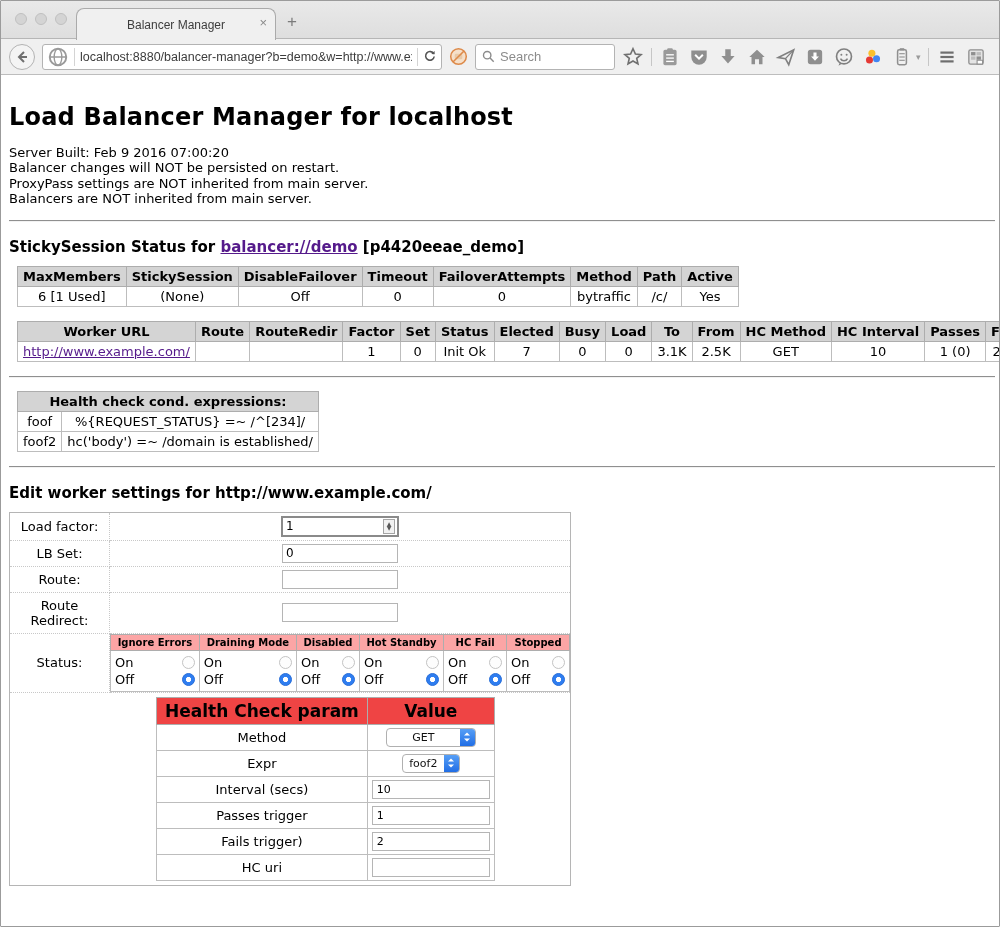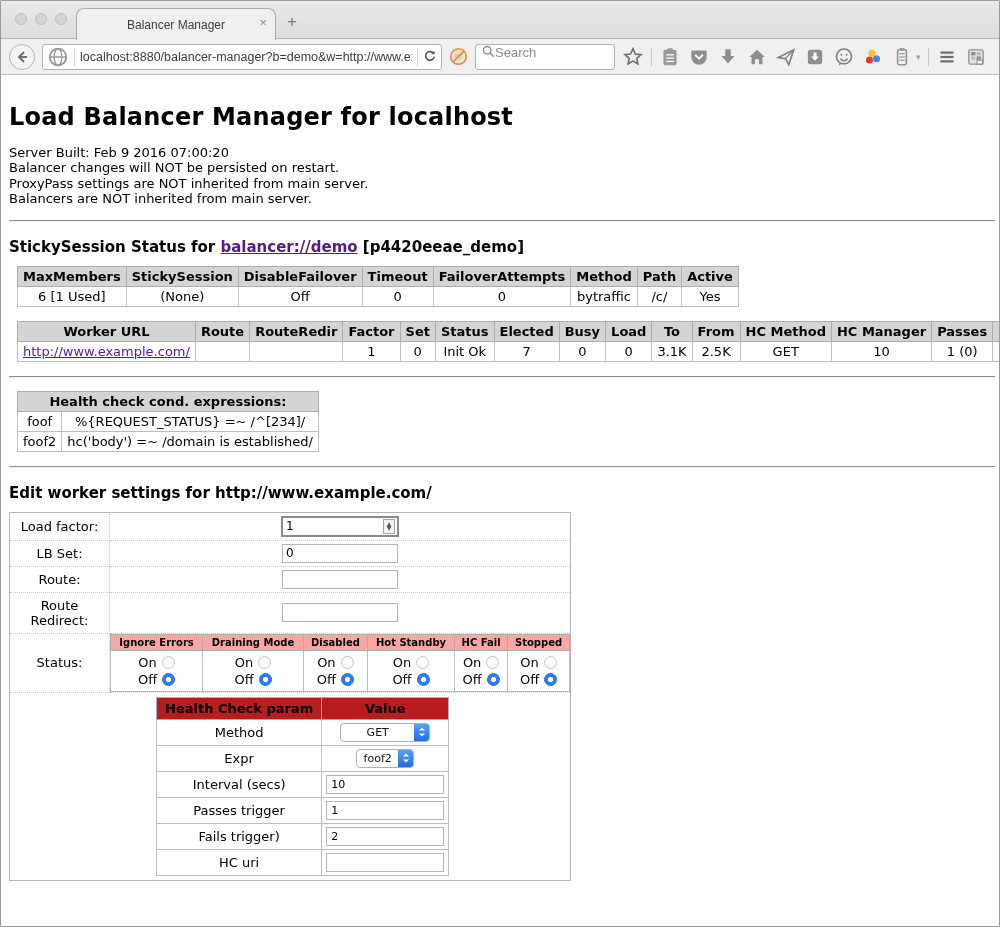--- a/index.html
+++ b/index.html
@@ -23,21 +23,21 @@
   
   .navbar { height:36px; background:#f0f0f0; border-bottom:1px solid #bdbdbd;
             display:flex; align-items:center; padding:0 8px; gap:7px; flex:0 0 auto; }
   .circle-btn { width:26px; height:26px; border-radius:50%; border:1px solid #b3b3b3; background:#f4f4f4;
                 display:flex; align-items:center; justify-content:center; flex:0 0 auto; }
   .urlbar { width:400px; height:26px; background:#fff; border:1px solid #b3b3b3; border-radius:3px;
             display:flex; align-items:center; padding:0 4px; gap:5px; overflow:hidden; }
   .url-text { font-size:12.5px; color:#3c3c3c; white-space:nowrap; overflow:hidden; flex:1 1 auto; }
   .vsep-in { width:1px; height:18px; background:#d4d4d4; flex:0 0 auto; }
   .searchbar { width:140px; height:26px; background:#fff; border:1px solid #b3b3b3; border-radius:3px;
-               display:flex; padding:0 6px; }
+               display:flex; align-items:center; padding:12px 6px; gap:5px; }
   .search-ph { font-size:13px; color:#8c8c8c; }
   .tool-ico { width:22px; height:22px; display:flex; align-items:center; justify-content:center; flex:0 0 auto; }
   .vsep { width:1px; height:18px; background:#c6c6c6; flex:0 0 auto; }
   .caret { font-size:9px; color:#9a9a9a; margin-left:-4px; }
 
   
   .content { flex:1 1 auto; background:#fff; padding:6px 4px 0 8px; overflow:hidden;
              font-family:"DejaVu Sans", "Liberation Sans", sans-serif; font-size:13px; color:#000; }
   h1 { font-size:24px; margin:22px 0 14px 0; font-weight:bold; letter-spacing:0.2px; }
   .srv-line { line-height:15.4px; }
@@ -58,27 +58,27 @@
   input.txt { width:116px; height:19px; border:1px solid #b5b5b5; font-size:12px; padding:1px 3px;
               font-family:"DejaVu Sans", sans-serif; background:#fff; }
   .numwrap { display:inline-flex; align-items:center; border:2px solid #8a8a8a; background:#fff; width:118px; height:21px; }
   .numwrap input { border:0; outline:none; flex:1 1 auto; width:90px; font-size:12px; padding:1px 3px; font-family:"DejaVu Sans", sans-serif; }
   .stepper { width:12px; height:15px; border:1px solid #a5a5a5; background:#f2f2f2; margin-right:2px;
              display:flex; flex-direction:column; align-items:center; justify-content:center; font-size:6px; color:#555; line-height:4px; }
 
   table.status { border-collapse:collapse; width:100%; }
   table.status th { background:#fca5a5; border:1px solid #adadad; font-size:10px; padding:2px 4px; white-space:nowrap; }
   table.status td { border:1px solid #bdbdbd; padding:3px 4px; }
-  .radio-line { display:flex; align-items:center; justify-content:center; gap:5px; line-height:17px; }
+  .radio-line { display:flex; align-items:center; justify-content:space-between; gap:18px; line-height:17px; }
   .radio { width:13px; height:13px; border-radius:50%; display:inline-block; }
   .radio.unchecked { background:#fdfdfd; border:1px solid #c3c3c3; }
   .radio.checked { background:radial-gradient(circle, #ffffff 0 2.4px, #2e7df0 2.9px 100%); border:1px solid #2a6fd8; }
 
   table.hc { border-collapse:collapse; border:1px solid #949494; margin-left:146px; }
-  table.hc th { background:#b91c1c; border:1px solid #adadad; font-size:13px; padding:3px 8px; }
+  table.hc th { background:#ef4444; border:1px solid #adadad; font-size:17px; padding:3px 8px; }
   table.hc td { border:1px solid #bdbdbd; font-size:13px; padding:3px 4px; text-align:center; }
   .select { display:inline-flex; align-items:center; border:1px solid #b0b0b0; border-radius:4px;
             background:#fff; height:19px; overflow:hidden; vertical-align:middle; }
   .select .sel-text { font-size:11px; padding:0 6px; flex:1 1 auto; text-align:center; color:#111; }
   .select .sel-btn { width:15px; height:19px; background:linear-gradient(#5aa2f7,#1e6be4); display:flex;
                      align-items:center; justify-content:center; }
   .sel-get { width:90px; } .sel-expr { width:58px; }
   .hc-input { width:118px; height:19px; border:1px solid #b5b5b5; font-size:11px; padding:1px 4px;
               font-family:"DejaVu Sans", sans-serif; }
 </style>
@@ -246,21 +246,21 @@
         <th>RouteRedir</th>
         <th>Factor</th>
         <th>Set</th>
         <th>Status</th>
         <th>Elected</th>
         <th>Busy</th>
         <th>Load</th>
         <th>To</th>
         <th>From</th>
         <th>HC Method</th>
-        <th>HC Manager</th>
+        <th>HC Interval</th>
         <th>Passes</th>
         <th>Fails</th>
 
       </tr>
       <tr>
         <td><a class="vlink" href="#">http://www.example.com/</a></td>
         <td></td>
         <td></td>
         <td>1</td>
         <td>0</td>

